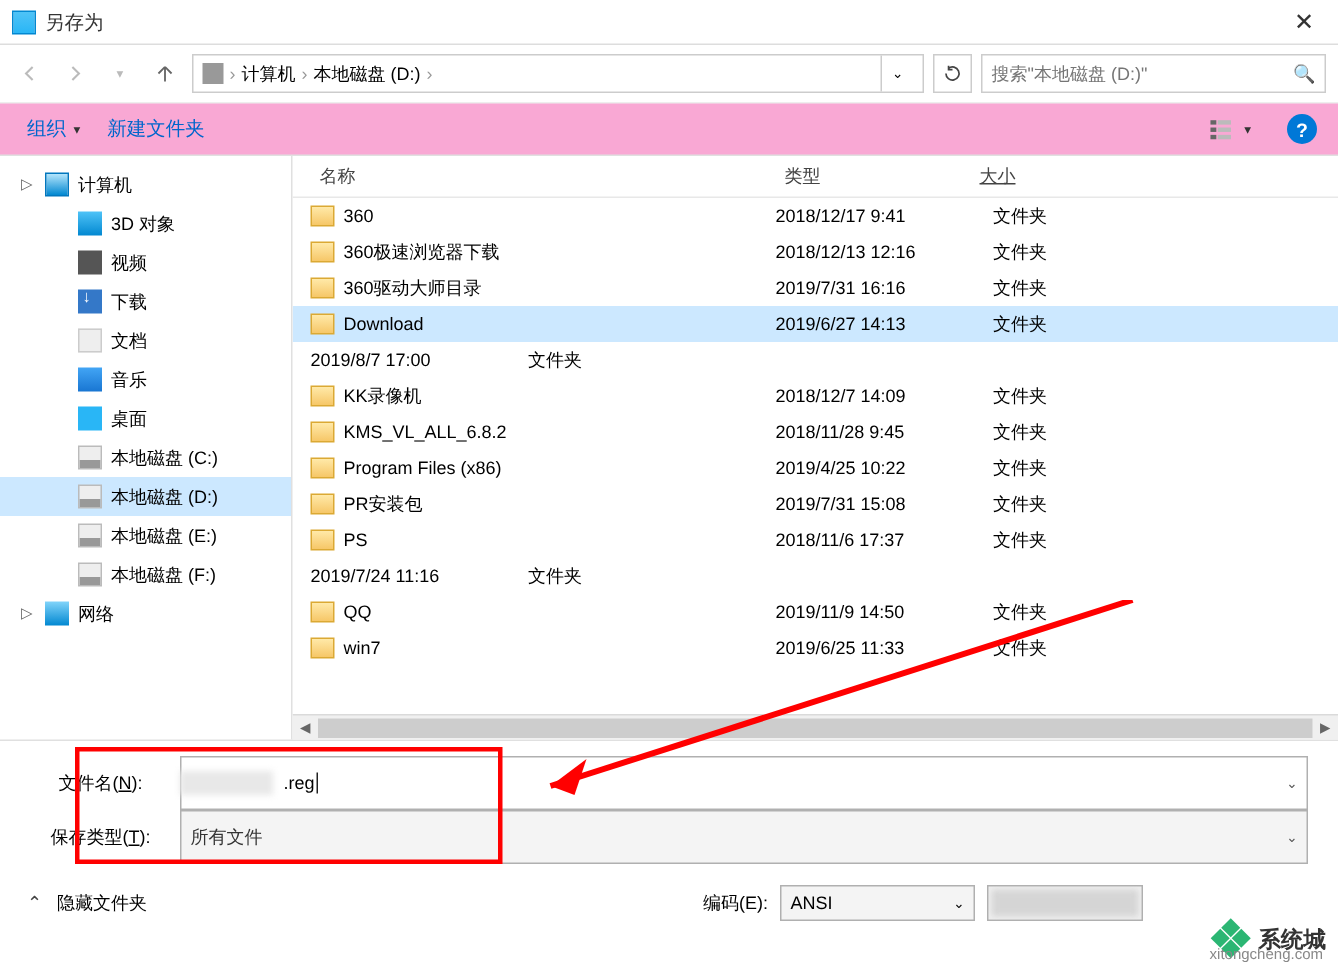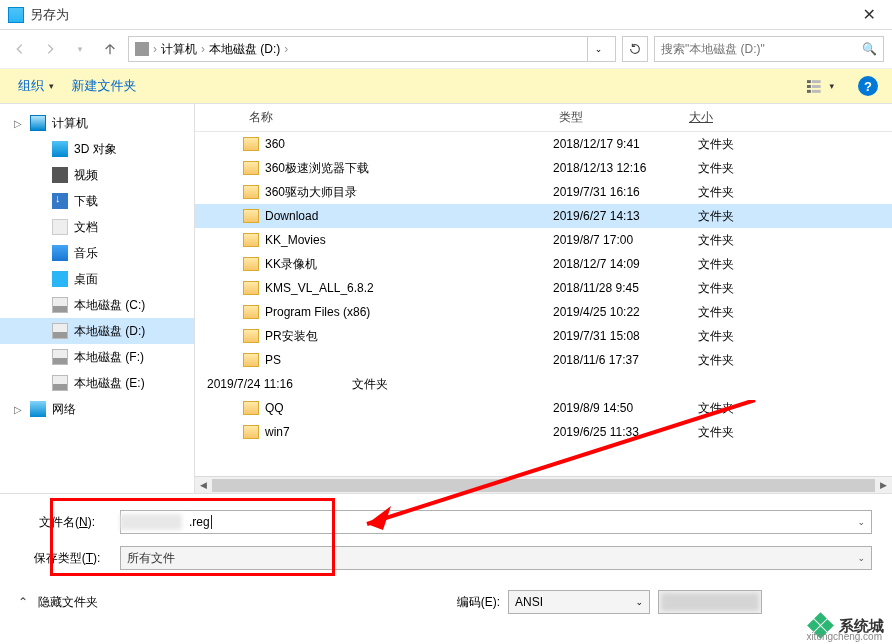--- a/index.html
+++ b/index.html
@@ -19,21 +19,21 @@
 .breadcrumb { flex: 1; height: 26px; border: 1px solid #ccc; display: flex; align-items: center; padding: 0 6px; gap: 4px; background: #fff; }
 .breadcrumb .bc-icon { width: 14px; height: 14px; background: #999; }
 .breadcrumb .sep { color: #999; }
 .dropdown-btn { width: 22px; height: 24px; border-left: 1px solid #ccc; display: flex; align-items: center; justify-content: center; margin-left: auto; }
 .refresh-btn { width: 26px; height: 26px; border: 1px solid #ccc; display: flex; align-items: center; justify-content: center; }
 .searchbox { width: 230px; height: 26px; border: 1px solid #ccc; display: flex; align-items: center; padding: 0 6px; }
 .searchbox input { border: none; outline: none; flex: 1; font-size: 12px; color: #999; }
 .searchbox .srch-icon { color: #666; }
 
 
-.toolbar { height: 36px; display: flex; align-items: center; padding: 0 14px 0 18px; gap: 18px; border-top: 1px solid #eee; border-bottom: 1px solid #e0e0e0; background: #fef9c3; }
+.toolbar { height: 36px; display: flex; align-items: center; padding: 0 14px 0 18px; gap: 18px; border-top: 1px solid #eee; border-bottom: 1px solid #e0e0e0; background: #f9a8d4; }
 .toolbar .tb-item { color: #0066cc; display: flex; align-items: center; gap: 3px; font-size: 13px; }
 .toolbar .tb-dd { font-size: 9px; color: #333; margin-left: 2px; }
 .toolbar .spacer { flex: 1; }
 .toolbar .view-icon { width: 28px; height: 22px; display: flex; align-items: center; justify-content: center; color: #666; }
 .toolbar .help-icon { width: 20px; height: 20px; border-radius: 50%; background: #0078d7; color: #fff; display: flex; align-items: center; justify-content: center; font-size: 13px; font-weight: bold; margin-left: 6px; }
 
 
 .main { display: flex; height: 390px; border-bottom: 1px solid #e0e0e0; }
 .sidebar { width: 195px; border-right: 1px solid #e0e0e0; overflow: hidden; padding: 6px 0; }
 .tree-item { display: flex; align-items: center; height: 26px; gap: 6px; padding-right: 4px; }
@@ -54,53 +54,53 @@
 .ico-disk { background: linear-gradient(#eee 0 60%, #999 60%); border: 1px solid #bbb; }
 .ico-network { background: linear-gradient(#81d4fa, #0288d1); }
 
 .filelist { flex: 1; display: flex; flex-direction: column; overflow: hidden; }
 .fl-header { display: flex; height: 28px; align-items: center; border-bottom: 1px solid #e8e8e8; color: #444; padding-left: 12px; }
 .fl-header .col { padding: 0 6px; }
 .fl-rows { overflow: hidden; }
 .fl-row { display: flex; height: 24px; align-items: center; padding-left: 12px; }
 .fl-row.sel { background: #cce8ff; }
 .fl-row .folder-ico { width: 16px; height: 14px; background: linear-gradient(#ffe9a8, #f6c768); border: 1px solid #dba934; margin-right: 6px; }
-.col-name { width: 310px; display: flex; align-items: center; margin-left: 36px; }
+.col-name { width: 310px; display: flex; align-items: center; }
 .col-date { width: 145px; }
 .col-type { width: 130px; }
 .col-size { width: 60px; text-decoration: underline; }
 
 .fl-scroll { height: 17px; background: #f0f0f0; border-top: 1px solid #dadada; position: relative; margin-top: auto; }
 .fl-scroll .thumb { position: absolute; left: 17px; right: 17px; top: 2px; height: 13px; background: #cdcdcd; }
 .fl-scroll .arr { position: absolute; top: 0; width: 17px; height: 100%; display: flex; align-items: center; justify-content: center; color: #666; font-size: 9px; }
 
 
 .bottom { padding: 14px 20px 4px 20px; position: relative; }
 .formrow { display: flex; align-items: center; height: 28px; margin-bottom: 8px; }
 .formrow label { width: 100px; text-align: center; padding-right: 6px; }
 .formrow label .ul { text-decoration: underline; }
-.formrow .field { flex: 1; height: 24px; border: 1px solid #b0b0b0; display: flex; align-items: center; padding: 0 6px; background: #fff; position: relative; }
+.formrow .field { flex: 1; height: 36px; border: 1px solid #b0b0b0; display: flex; align-items: center; padding: 0 6px; background: #fff; position: relative; }
 .formrow .field.dd { background: #f4f4f4; color: #333; }
 .formrow .field .dd-caret { position: absolute; right: 6px; font-size: 9px; color: #555; }
 
 
 .blurpatch { position: absolute; width: 62px; height: 16px; background: #e8e8e8; left: 242px; filter: blur(2px); }
 .caret { display: inline-block; width: 1px; height: 14px; background: #222; margin-left: 1px; }
 
 
 .redbox { position: absolute; border: 3px solid #ff0000; pointer-events: none; }
 
 
 .arrow-annot { position: absolute; pointer-events: none; }
 
 
 .footer { display: flex; align-items: center; padding: 6px 18px; gap: 8px; }
 .footer .hide-caret { font-size: 12px; color: #444; margin-right: 2px; }
 .footer .enc-label { margin-left: auto; }
-.footer .enc-dd { width: 142px; height: 24px; border: 1px solid #b0b0b0; background: #f4f4f4; display: flex; align-items: center; padding: 0 6px; position: relative; }
+.footer .enc-dd { width: 130px; height: 24px; border: 1px solid #b0b0b0; background: #f4f4f4; display: flex; align-items: center; padding: 0 6px; position: relative; }
 .footer .enc-dd .dd-caret { position: absolute; right: 6px; font-size: 9px; }
 .footer .btn { width: 104px; height: 24px; border: 1px solid #b0b0b0; background: #f0f0f0; display: flex; align-items: center; justify-content: center; position: relative; overflow: hidden; }
 .footer .btn .blurbtn { position: absolute; inset: 2px; background: #d5d5d5; filter: blur(2px); }
 
 
 .watermark { position: absolute; right: 8px; bottom: 6px; display: flex; align-items: center; gap: 6px; font-size: 15px; color: #333; }
 .watermark .wm-logo { width: 24px; height: 24px; position: relative; }
 .watermark .wm-logo span { position: absolute; width: 9px; height: 9px; background: #2bb673; transform: rotate(45deg); }
 .watermark .wm-logo span:nth-child(1){ left: 7px; top: 0; }
 .watermark .wm-logo span:nth-child(2){ left: 0; top: 7px; }
@@ -218,26 +218,26 @@
     <span>本地磁盘 (C:)</span>
       </div>
       <div class="tree-item l1 selected">
         <span class="tree-caret"></span>
     <span class="tree-icon ico-disk"></span>
     <span>本地磁盘 (D:)</span>
       </div>
       <div class="tree-item l1">
         <span class="tree-caret"></span>
     <span class="tree-icon ico-disk"></span>
+    <span>本地磁盘 (E:)</span>
+      </div>
+      <div class="tree-item l1">
+        <span class="tree-caret"></span>
+    <span class="tree-icon ico-disk"></span>
     <span>本地磁盘 (F:)</span>
-      </div>
-      <div class="tree-item l1">
-        <span class="tree-caret"></span>
-    <span class="tree-icon ico-disk"></span>
-    <span>本地磁盘 (E:)</span>
       </div>
       <div class="tree-item l0">
         <span class="tree-caret">▷</span>
     <span class="tree-icon ico-network"></span>
     <span>网络</span>
       </div>
     </div>
   <div class="filelist">
     <div class="fl-header">
       <div class="col col-name">名称</div>
@@ -275,24 +275,20 @@
         <div class="fl-row sel">
           <div class="col col-name">
             <span class="folder-ico"></span>
             <span>Download</span>
           </div>
     <div class="col col-date">2019/6/27 14:13</div>
     <div class="col col-type">文件夹</div>
     <div class="col col-size"></div>
         </div>
         <div class="fl-row">
-          <div class="col col-name">
-            <span class="folder-ico"></span>
-            <span>KK_Movies</span>
-          </div>
     <div class="col col-date">2019/8/7 17:00</div>
     <div class="col col-type">文件夹</div>
     <div class="col col-size"></div>
         </div>
         <div class="fl-row">
           <div class="col col-name">
             <span class="folder-ico"></span>
             <span>KK录像机</span>
           </div>
     <div class="col col-date">2018/12/7 14:09</div>
@@ -338,21 +334,21 @@
         <div class="fl-row">
     <div class="col col-date">2019/7/24 11:16</div>
     <div class="col col-type">文件夹</div>
     <div class="col col-size"></div>
         </div>
         <div class="fl-row">
           <div class="col col-name">
             <span class="folder-ico"></span>
             <span>QQ</span>
           </div>
-    <div class="col col-date">2019/8/9 14:50</div>
+    <div class="col col-date">2019/11/9 14:50</div>
     <div class="col col-type">文件夹</div>
     <div class="col col-size"></div>
         </div>
         <div class="fl-row">
           <div class="col col-name">
             <span class="folder-ico"></span>
             <span>win7</span>
           </div>
     <div class="col col-date">2019/6/25 11:33</div>
     <div class="col col-type">文件夹</div>

